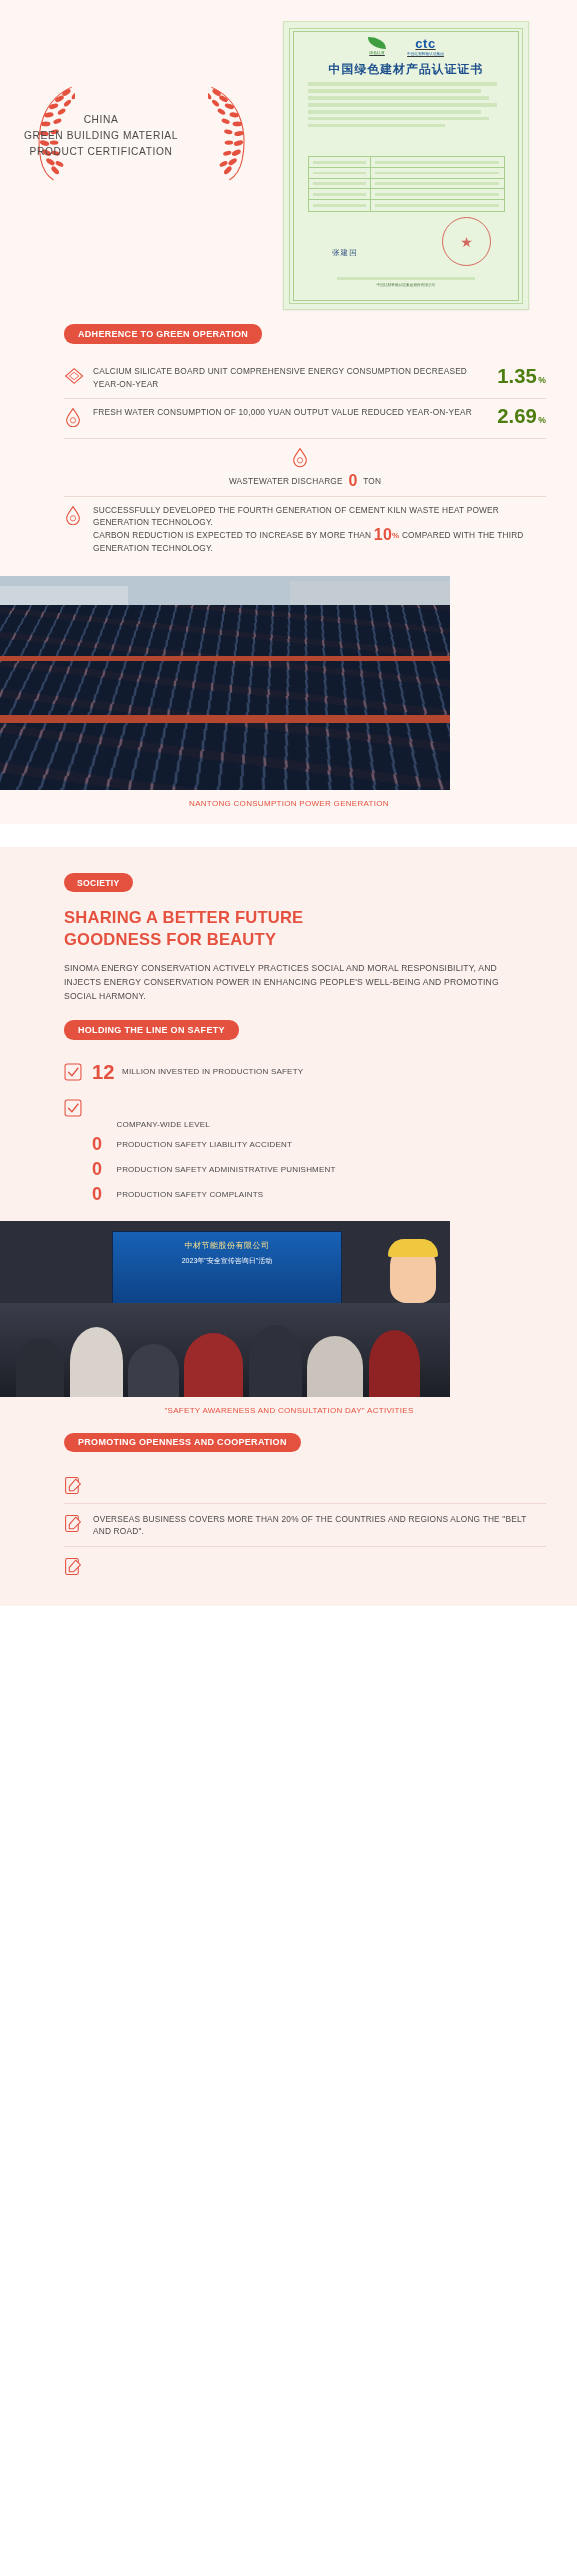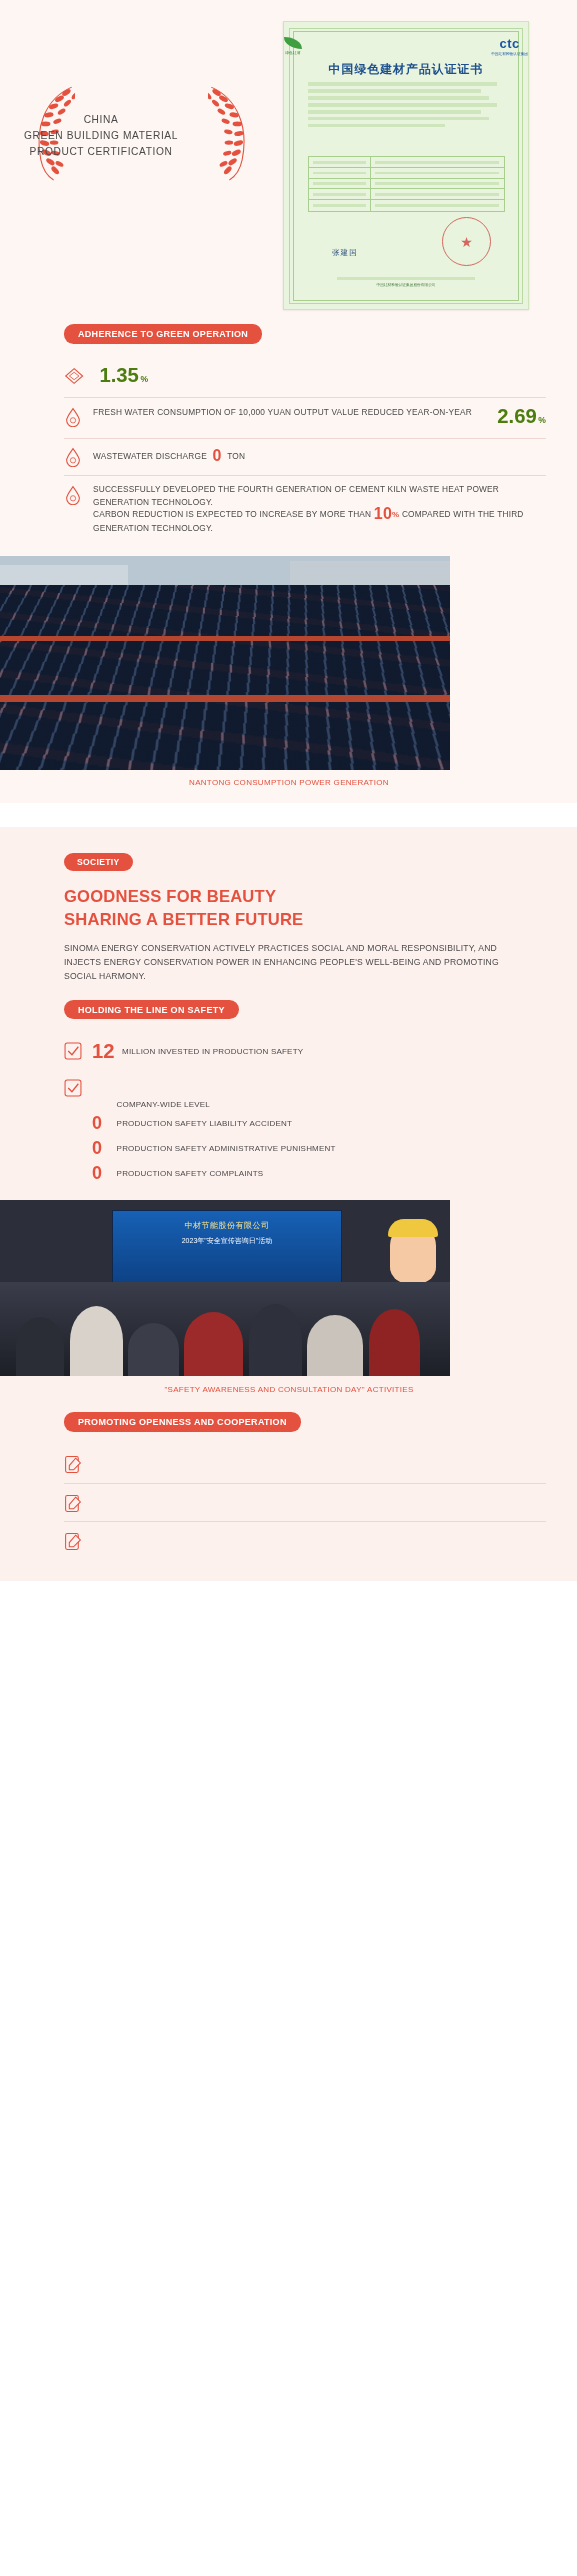--- a/index.html
+++ b/index.html
@@ -57,21 +57,21 @@
   .certificate .c-inner {
     position:absolute; inset:5.3px;
     border:0.5px solid #b9d8a2;
   }
   .certificate .c-inner2 {
     position:absolute; inset:8.6px;
     border:1.1px solid #a8cf8d;
   }
   .c-head {
     position:absolute; top:14px; left:0; right:0;
-    display:flex; justify-content:space-between; align-items:center; gap:21px;
+    display:flex; justify-content:center; align-items:center; gap:21px;text-decoration:underline;
   }
   .c-logo-left { display:flex; flex-direction:column; align-items:center; }
   .c-leaf {
     width:18px; height:11.8px;
     background:#3f9e3f;
     border-radius:0 100% 0 100%;
   }
   .c-logo-text { font-size:3.7px; color:#2f7d2f; margin-top:1.1px; letter-spacing:0.2px;}
   .c-logo-right { display:flex; flex-direction:column; align-items:center; }
   .c-ctc {
@@ -416,39 +416,40 @@
 
       <div class="stats">
 
         <div class="stat-row">
           <div class="stat-ico">
             <svg width="20.3" height="18" viewBox="0 0 38 34">
               <path d="M19 3 L35 17 L19 31 L3 17 Z" fill="none" stroke="#e5513f" stroke-width="2"></path>
               <path d="M19 10 L28 17 L19 24 L10 17 Z" fill="none" stroke="#e5513f" stroke-width="1.6"></path>
             </svg>
           </div>
+          <div class="stat-text">CALCIUM SILICATE BOARD UNIT COMPREHENSIVE ENERGY CONSUMPTION DECREASED YEAR-ON-YEAR</div>
           <div class="stat-val">
             <span>1.35</span><span class="unit">%</span>
           </div>
         </div>
 
         <div class="stat-row">
           <div class="stat-ico">
             <svg width="18" height="20.3" viewBox="0 0 34 38">
               <path d="M17 3 C24 13 29 19 29 25 A12 12 0 0 1 5 25 C5 19 10 13 17 3 Z" fill="none" stroke="#e5513f" stroke-width="2"></path>
               <circle cx="17" cy="25" r="5" fill="none" stroke="#e5513f" stroke-width="1.5"></circle>
             </svg>
           </div>
           <div class="stat-text">FRESH WATER CONSUMPTION OF 10,000 YUAN OUTPUT VALUE REDUCED YEAR-ON-YEAR</div>
           <div class="stat-val">
             <span>2.69</span><span class="unit">%</span>
           </div>
         </div>
 
-        <div class="stat-row" style="align-items:center;">
+        <div class="stat-row" style="align-items:center;flex-direction:column;">
           <div class="stat-ico">
             <svg width="18" height="20.3" viewBox="0 0 34 38">
               <path d="M17 3 C24 13 29 19 29 25 A12 12 0 0 1 5 25 C5 19 10 13 17 3 Z" fill="none" stroke="#e5513f" stroke-width="2"></path>
               <circle cx="17" cy="25" r="5" fill="none" stroke="#e5513f" stroke-width="1.5"></circle>
             </svg>
           </div>
           <div class="stat-text">
             <span>WASTEWATER DISCHARGE</span>
             <span class="zero">0</span>
             <span>TON</span>
@@ -484,22 +485,22 @@
       </div>
       <div class="caption">NANTONG CONSUMPTION POWER GENERATION</div>
     </div>
   </section>
 
   <section class="sec-society">
     <div class="sec-pad">
       <div class="pill small">SOCIETIY</div>
 
       <div class="society-h">
+        <div>SHARING A BETTER FUTURE</div>
         <div>GOODNESS FOR BEAUTY</div>
-        <div>SHARING A BETTER FUTURE</div>
       </div>
 
       <div class="society-p">SINOMA ENERGY CONSERVATION ACTIVELY PRACTICES SOCIAL AND MORAL RESPONSIBILITY, AND INJECTS ENERGY CONSERVATION POWER IN ENHANCING PEOPLE'S WELL-BEING AND PROMOTING SOCIAL HARMONY.</div>
 
       <div style="margin-top:17px;">
         <div class="pill">HOLDING THE LINE ON SAFETY</div>
 
         <div class="safe-list">
           <div class="safe-row">
             <div class="bx">
@@ -575,20 +576,21 @@
           </div>
         </div>
 
         <div class="open-row">
           <div class="ic">
             <svg width="18" height="19" viewBox="0 0 34 36">
               <rect x="3" y="3" width="24" height="30" rx="3" fill="none" stroke="#e5513f" stroke-width="2"></rect>
               <path d="M22 6 L31 15 L18 28 L10 28 L10 20 Z" fill="#fdf1ee" stroke="#e5513f" stroke-width="2"></path>
             </svg>
           </div>
+          <div class="tx">OVERSEAS BUSINESS COVERS MORE THAN 20% OF THE COUNTRIES AND REGIONS ALONG THE "BELT AND ROAD".</div>
         </div>
 
         <div class="open-row">
           <div class="ic">
             <svg width="18" height="19" viewBox="0 0 34 36">
               <rect x="3" y="3" width="24" height="30" rx="3" fill="none" stroke="#e5513f" stroke-width="2"></rect>
               <path d="M22 6 L31 15 L18 28 L10 28 L10 20 Z" fill="#fdf1ee" stroke="#e5513f" stroke-width="2"></path>
             </svg>
           </div>
         </div>

